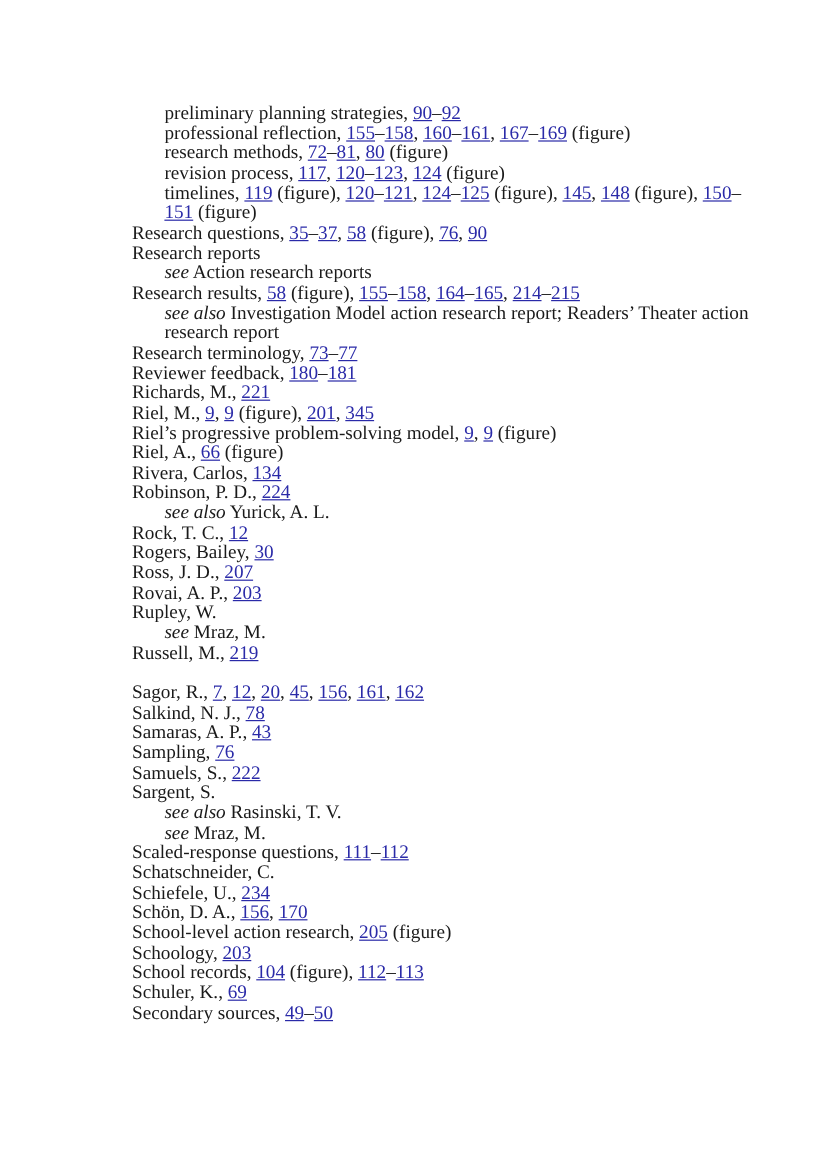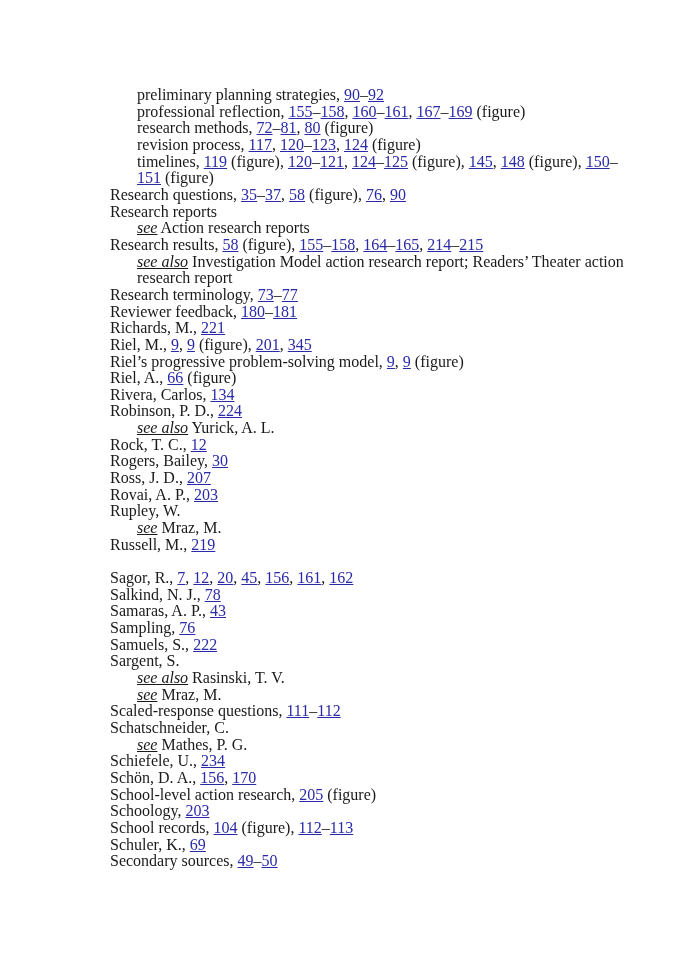--- a/index.html
+++ b/index.html
@@ -6,21 +6,21 @@
   body { width:700px; height:960px; position:relative; overflow:hidden; }
   .page {
     position:absolute; left:110px; top:87px; width:520px;
     font-family:"Liberation Serif", "DejaVu Serif", serif;
     font-size:16px; line-height:16.65px; color:#1a1a1a;
   }
   .entry { white-space:nowrap; }
   .entry.sub { padding-left:27px; white-space:normal; }
   .blank { height:16.65px; }
   a.pg { color:#1a0dab; text-decoration:underline; text-underline-offset:1px; color:#2a2aa8; }
-  .it { font-style:italic;text-decoration:underline; }
+  .it { font-style:italic; }
 </style>
 </head>
 <body>
 
 <div class="page" id="index-root">
     <div class="entry sub"><span>preliminary planning strategies, </span><a class="pg" href="#">90</a><span>–</span><a class="pg" href="#">92</a></div>
     <div class="entry sub"><span>professional reflection, </span><a class="pg" href="#">155</a><span>–</span><a class="pg" href="#">158</a><span>, </span><a class="pg" href="#">160</a><span>–</span><a class="pg" href="#">161</a><span>, </span><a class="pg" href="#">167</a><span>–</span><a class="pg" href="#">169</a><span> (figure)</span></div>
     <div class="entry sub"><span>research methods, </span><a class="pg" href="#">72</a><span>–</span><a class="pg" href="#">81</a><span>, </span><a class="pg" href="#">80</a><span> (figure)</span></div>
     <div class="entry sub"><span>revision process, </span><a class="pg" href="#">117</a><span>, </span><a class="pg" href="#">120</a><span>–</span><a class="pg" href="#">123</a><span>, </span><a class="pg" href="#">124</a><span> (figure)</span></div>
     <div class="entry sub"><span>timelines, </span><a class="pg" href="#">119</a><span> (figure), </span><a class="pg" href="#">120</a><span>–</span><a class="pg" href="#">121</a><span>, </span><a class="pg" href="#">124</a><span>–</span><a class="pg" href="#">125</a><span> (figure), </span><a class="pg" href="#">145</a><span>, </span><a class="pg" href="#">148</a><span> (figure), </span><a class="pg" href="#">150</a><span>–</span><a class="pg" href="#">151</a><span> (figure)</span></div>
@@ -49,21 +49,20 @@
     <div class="entry"><span>Sagor, R., </span><a class="pg" href="#">7</a><span>, </span><a class="pg" href="#">12</a><span>, </span><a class="pg" href="#">20</a><span>, </span><a class="pg" href="#">45</a><span>, </span><a class="pg" href="#">156</a><span>, </span><a class="pg" href="#">161</a><span>, </span><a class="pg" href="#">162</a></div>
     <div class="entry"><span>Salkind, N. J., </span><a class="pg" href="#">78</a></div>
     <div class="entry"><span>Samaras, A. P., </span><a class="pg" href="#">43</a></div>
     <div class="entry"><span>Sampling, </span><a class="pg" href="#">76</a></div>
     <div class="entry"><span>Samuels, S., </span><a class="pg" href="#">222</a></div>
     <div class="entry"><span>Sargent, S.</span></div>
     <div class="entry sub"><span class="it">see also</span><span> Rasinski, T. V.</span></div>
     <div class="entry sub"><span class="it">see</span><span> Mraz, M.</span></div>
     <div class="entry"><span>Scaled-response questions, </span><a class="pg" href="#">111</a><span>–</span><a class="pg" href="#">112</a></div>
     <div class="entry"><span>Schatschneider, C.</span></div>
-    <div class="entry sub"><span class="it">see</span><span> Mathes, P. G.</span></div>
     <div class="entry"><span>Schiefele, U., </span><a class="pg" href="#">234</a></div>
     <div class="entry"><span>Schön, D. A., </span><a class="pg" href="#">156</a><span>, </span><a class="pg" href="#">170</a></div>
     <div class="entry"><span>School-level action research, </span><a class="pg" href="#">205</a><span> (figure)</span></div>
     <div class="entry"><span>Schoology, </span><a class="pg" href="#">203</a></div>
     <div class="entry"><span>School records, </span><a class="pg" href="#">104</a><span> (figure), </span><a class="pg" href="#">112</a><span>–</span><a class="pg" href="#">113</a></div>
     <div class="entry"><span>Schuler, K., </span><a class="pg" href="#">69</a></div>
     <div class="entry"><span>Secondary sources, </span><a class="pg" href="#">49</a><span>–</span><a class="pg" href="#">50</a></div>
   </div>
 
 </body></html>

